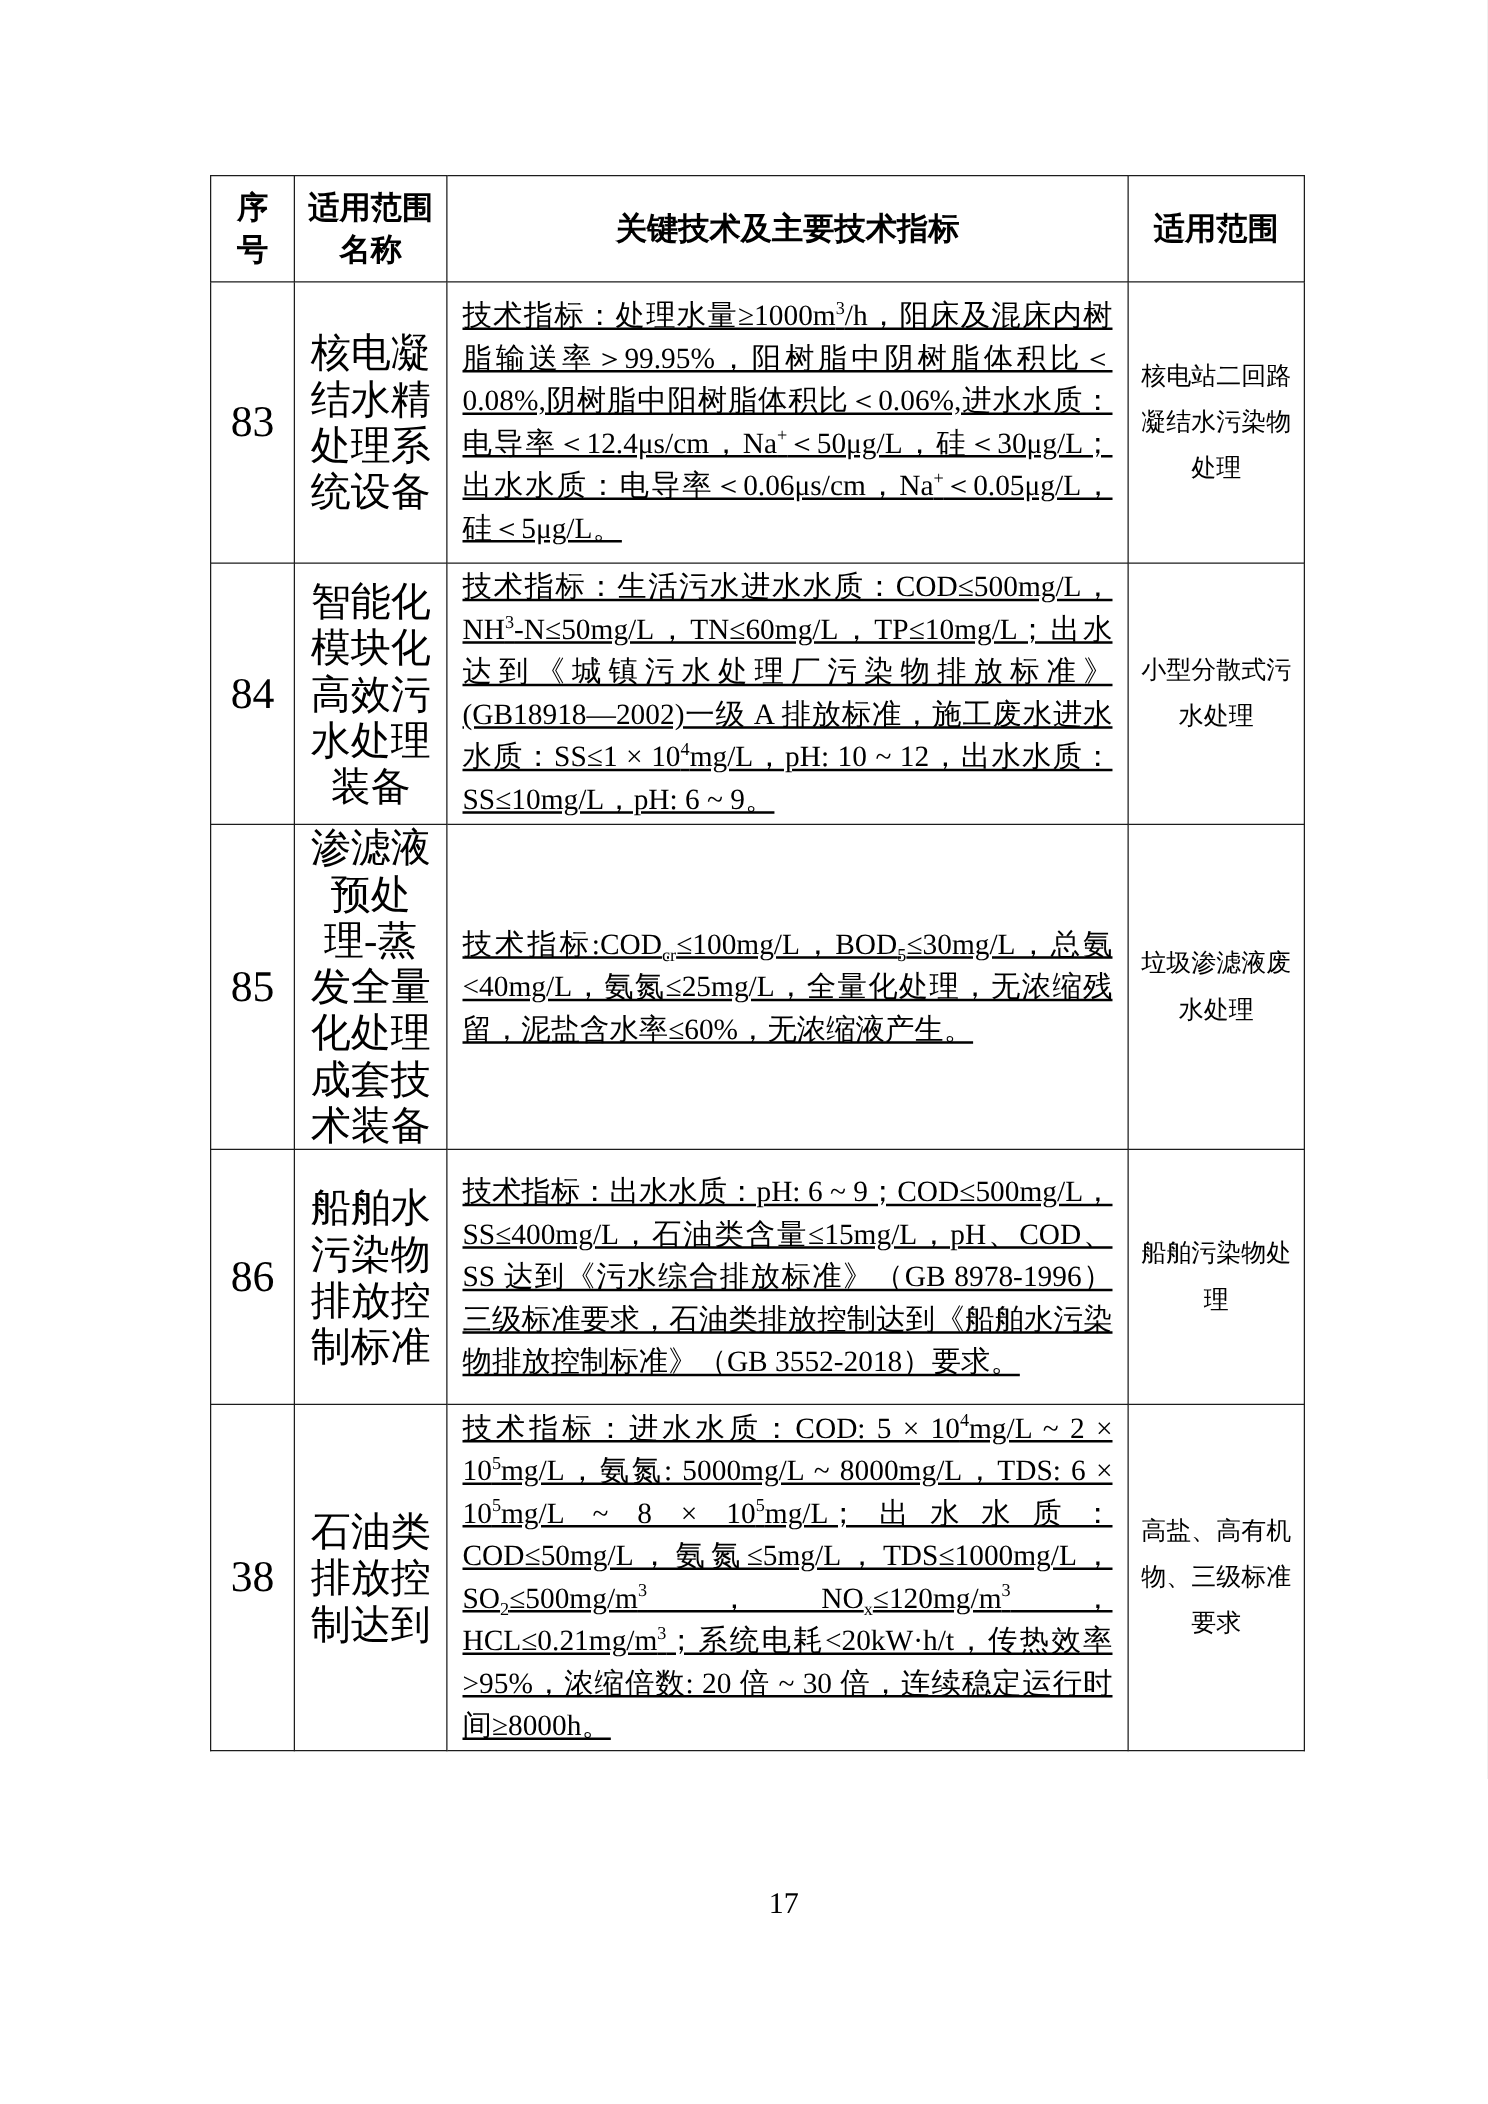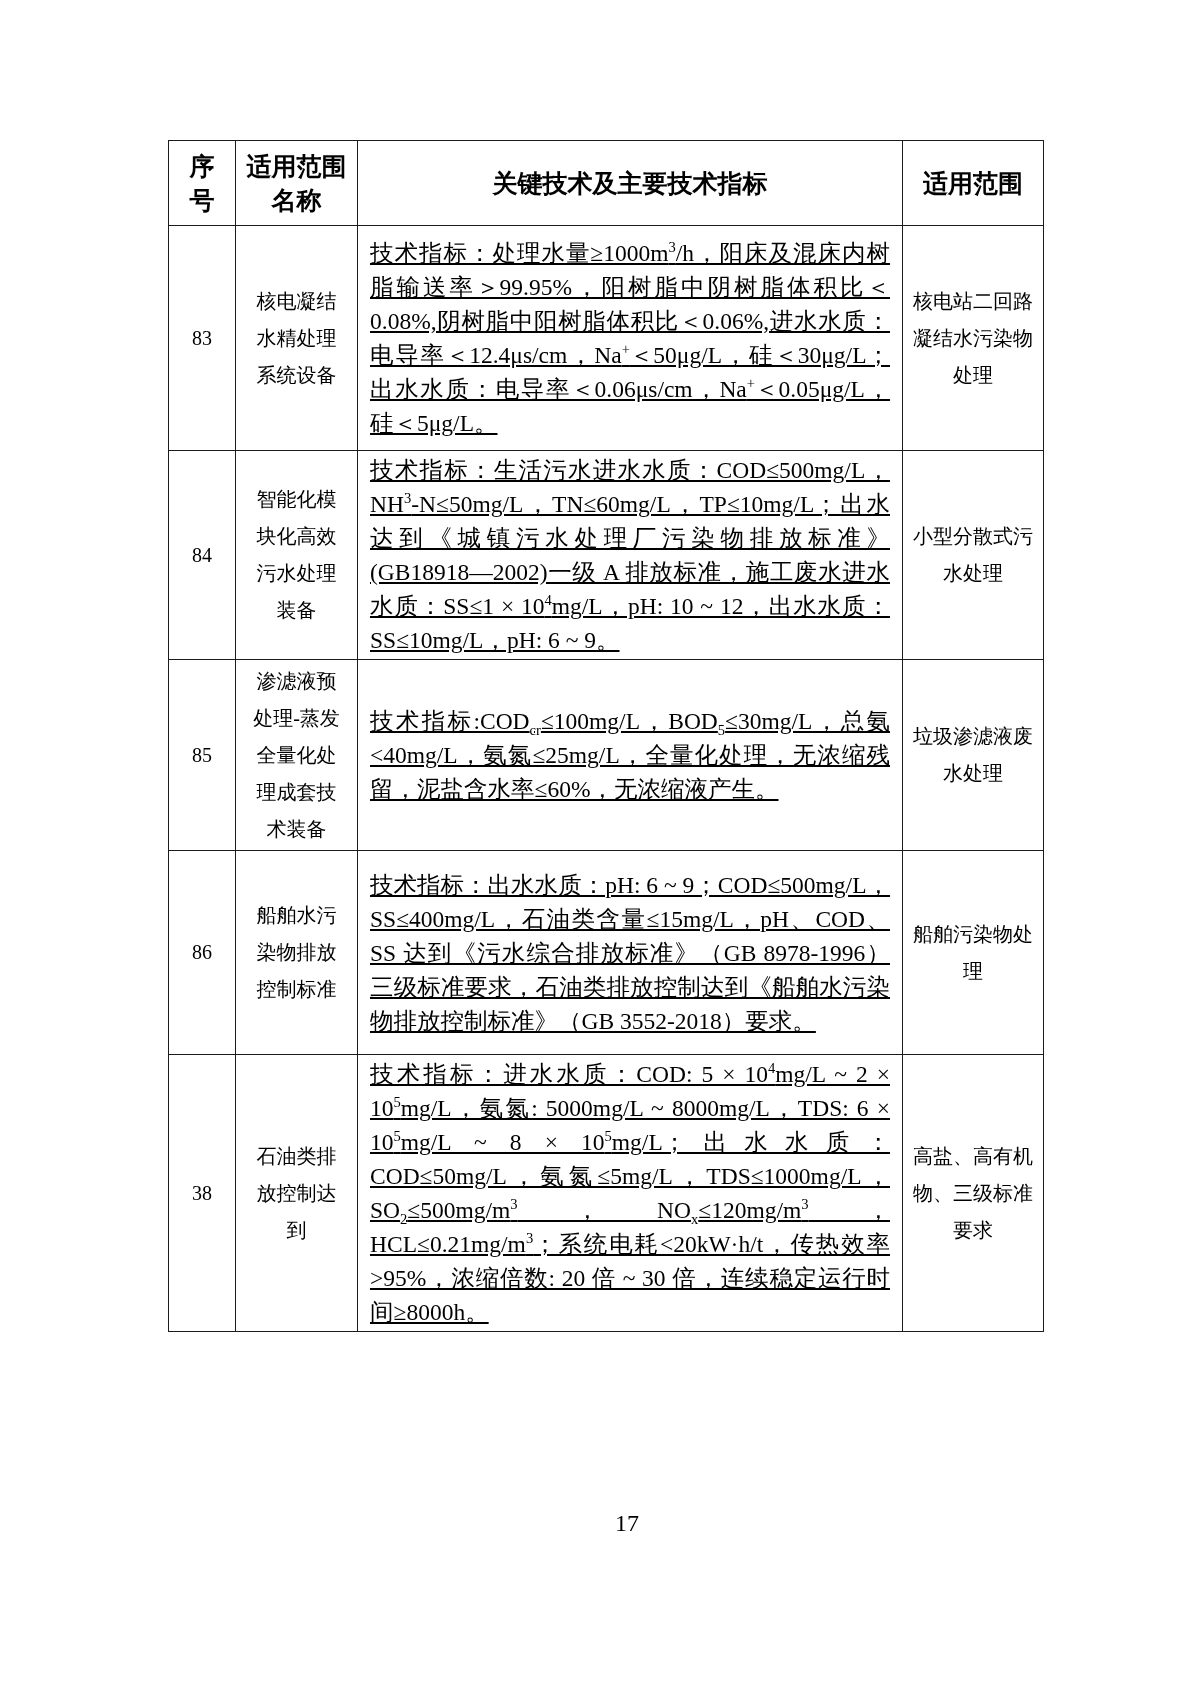--- a/index.html
+++ b/index.html
@@ -22,25 +22,25 @@
   }
   th.hd {
     font-family:"Liberation Sans","DejaVu Sans",sans-serif;
     font-weight:bold;
     font-size:25px;
     line-height:34px;
     text-align:center;
     white-space:pre-line;
   }
   td.no {
-    font-size:20px;
+    font-size:35px;
     text-align:center;
   }
   td.name {
-    font-size:20px;
+    font-size:32px;
     line-height:37px;
     text-align:center;
     padding:0 11px;
   }
   td.ind {
     font-size:23.5px;
     line-height:34px;
     text-align:justify;
     padding:2px 12px;
     text-decoration:underline;

